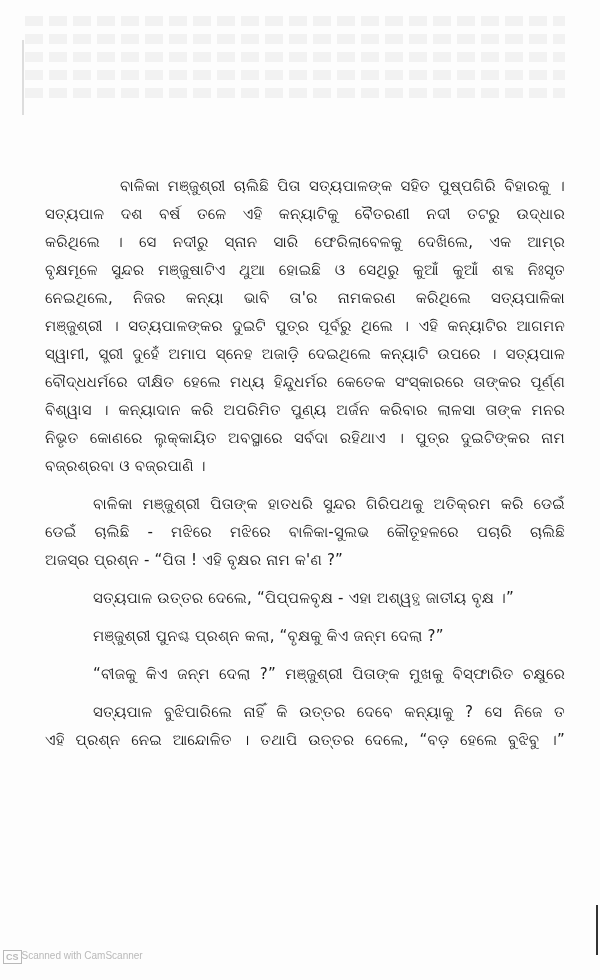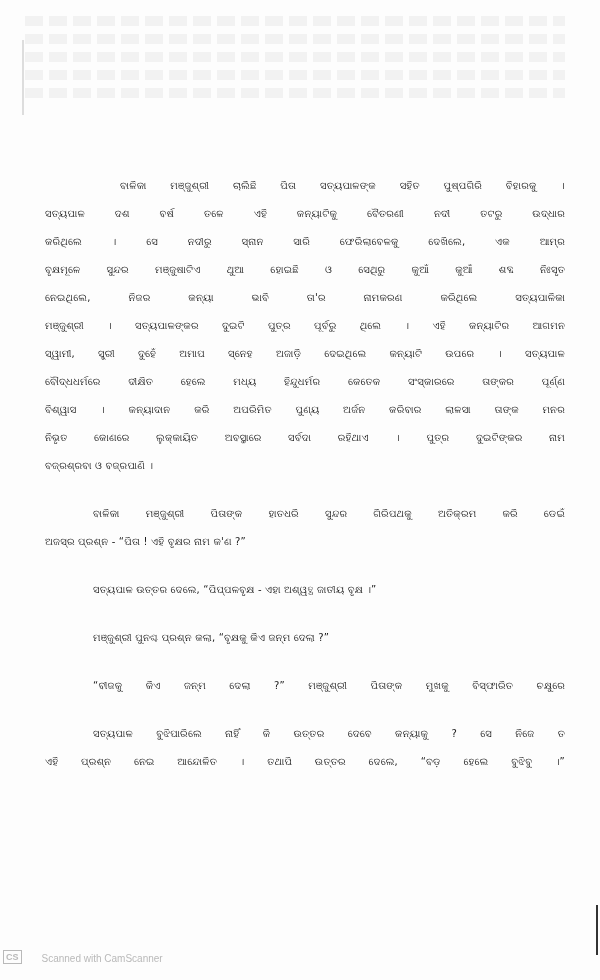--- a/index.html
+++ b/index.html
@@ -7,29 +7,29 @@
     width:600px; height:980px; background:#fdfdfd; position:relative; overflow:hidden;
     font-family: "DejaVu Sans", sans-serif; color:#1a1a1a;
   }
   .showthrough {
     position:absolute; left:25px; top:8px; width:540px; height:110px;
     opacity:0.08;
   }
   .showthrough div { height:10px; margin:8px 0; background:repeating-linear-gradient(90deg,#777 0 18px,transparent 18px 24px); }
   .page { position:absolute; left:45px; top:172px; width:520px; }
   .line {
-    font-size:10px; line-height:28px; height:28px; white-space:nowrap;
+    font-size:15px; line-height:28px; height:28px; white-space:nowrap;
     text-align:justify; text-align-last:justify; letter-spacing:0.2px;
   }
   .line.indent { padding-left:75px; }
   .line.indent2 { padding-left:48px; }
   .line.last { text-align-last:left; }
-  .line.gap { margin-top:20px; }
+  .line.gap { margin-top:10px; }
   .watermark {
-    position:absolute; left:3px; top:950px; display:flex; align-items:flex-end; gap:20px;
+    position:absolute; left:3px; top:950px; display:flex; align-items:flex-start; gap:0;
     color:#b9b9b9; font-family:"Liberation Sans", sans-serif; font-size:10px;
   }
   .cs-icon {
     border:1px solid #b9b9b9; font-size:9px; font-weight:bold; padding:0 2px; line-height:12px;
   }
   .edge-mark { position:absolute; right:2px; top:905px; width:2px; height:50px; background:#333; }
   .left-edge { position:absolute; left:22px; top:40px; width:2px; height:75px; background:#ddd; }
 </style>
 </head>
 <body>
@@ -54,20 +54,21 @@
     <div class="line">ମଞ୍ଜୁଶ୍ରୀ । ସତ୍ୟପାଳଙ୍କର ଦୁଇଟି ପୁତ୍ର ପୂର୍ବରୁ ଥିଲେ । ଏହି କନ୍ୟାଟିର ଆଗମନ</div>
     <div class="line">ସ୍ୱାମୀ, ସ୍ତ୍ରୀ ଦୁହେଁ ଅମାପ ସ୍ନେହ ଅଜାଡ଼ି ଦେଇଥିଲେ କନ୍ୟାଟି ଉପରେ । ସତ୍ୟପାଳ</div>
     <div class="line">ବୌଦ୍ଧଧର୍ମରେ ଦୀକ୍ଷିତ ହେଲେ ମଧ୍ୟ ହିନ୍ଦୁଧର୍ମର କେତେକ ସଂସ୍କାରରେ ତାଙ୍କର ପୂର୍ଣ୍ଣ</div>
     <div class="line">ବିଶ୍ୱାସ । କନ୍ୟାଦାନ କରି ଅପରିମିତ ପୁଣ୍ୟ ଅର୍ଜନ କରିବାର ଲାଳସା ତାଙ୍କ ମନର</div>
     <div class="line">ନିଭୃତ କୋଣରେ ଲୁକ୍କାୟିତ ଅବସ୍ଥାରେ ସର୍ବଦା ରହିଥାଏ । ପୁତ୍ର ଦୁଇଟିଙ୍କର ନାମ</div>
     <div class="line last">ବଜ୍ରଶ୍ରବା ଓ ବଜ୍ରପାଣି ।</div>
   </div>
 
   <div>
     <div class="line indent2 gap">ବାଳିକା ମଞ୍ଜୁଶ୍ରୀ ପିତାଙ୍କ ହାତଧରି ସୁନ୍ଦର ଗିରିପଥକୁ ଅତିକ୍ରମ କରି ଡେଇଁ</div>
+    <div class="line">ଡେଇଁ ଚାଲିଛି - ମଝିରେ ମଝିରେ ବାଳିକା-ସୁଲଭ କୌତୂହଳରେ ପଚାରି ଚାଲିଛି</div>
     <div class="line last">ଅଜସ୍ର ପ୍ରଶ୍ନ - “ପିତା ! ଏହି ବୃକ୍ଷର ନାମ କ'ଣ ?”</div>
   </div>
 
   <div>
     <div class="line indent2 last gap">ସତ୍ୟପାଳ ଉତ୍ତର ଦେଲେ, “ପିପ୍ପଳବୃକ୍ଷ - ଏହା ଅଶ୍ୱତ୍ଥ ଜାତୀୟ ବୃକ୍ଷ ।”</div>
   </div>
 
   <div>
     <div class="line indent2 last gap">ମଞ୍ଜୁଶ୍ରୀ ପୁନଶ୍ଚ ପ୍ରଶ୍ନ କଲା, “ବୃକ୍ଷକୁ କିଏ ଜନ୍ମ ଦେଲା ?”</div>
   </div>

